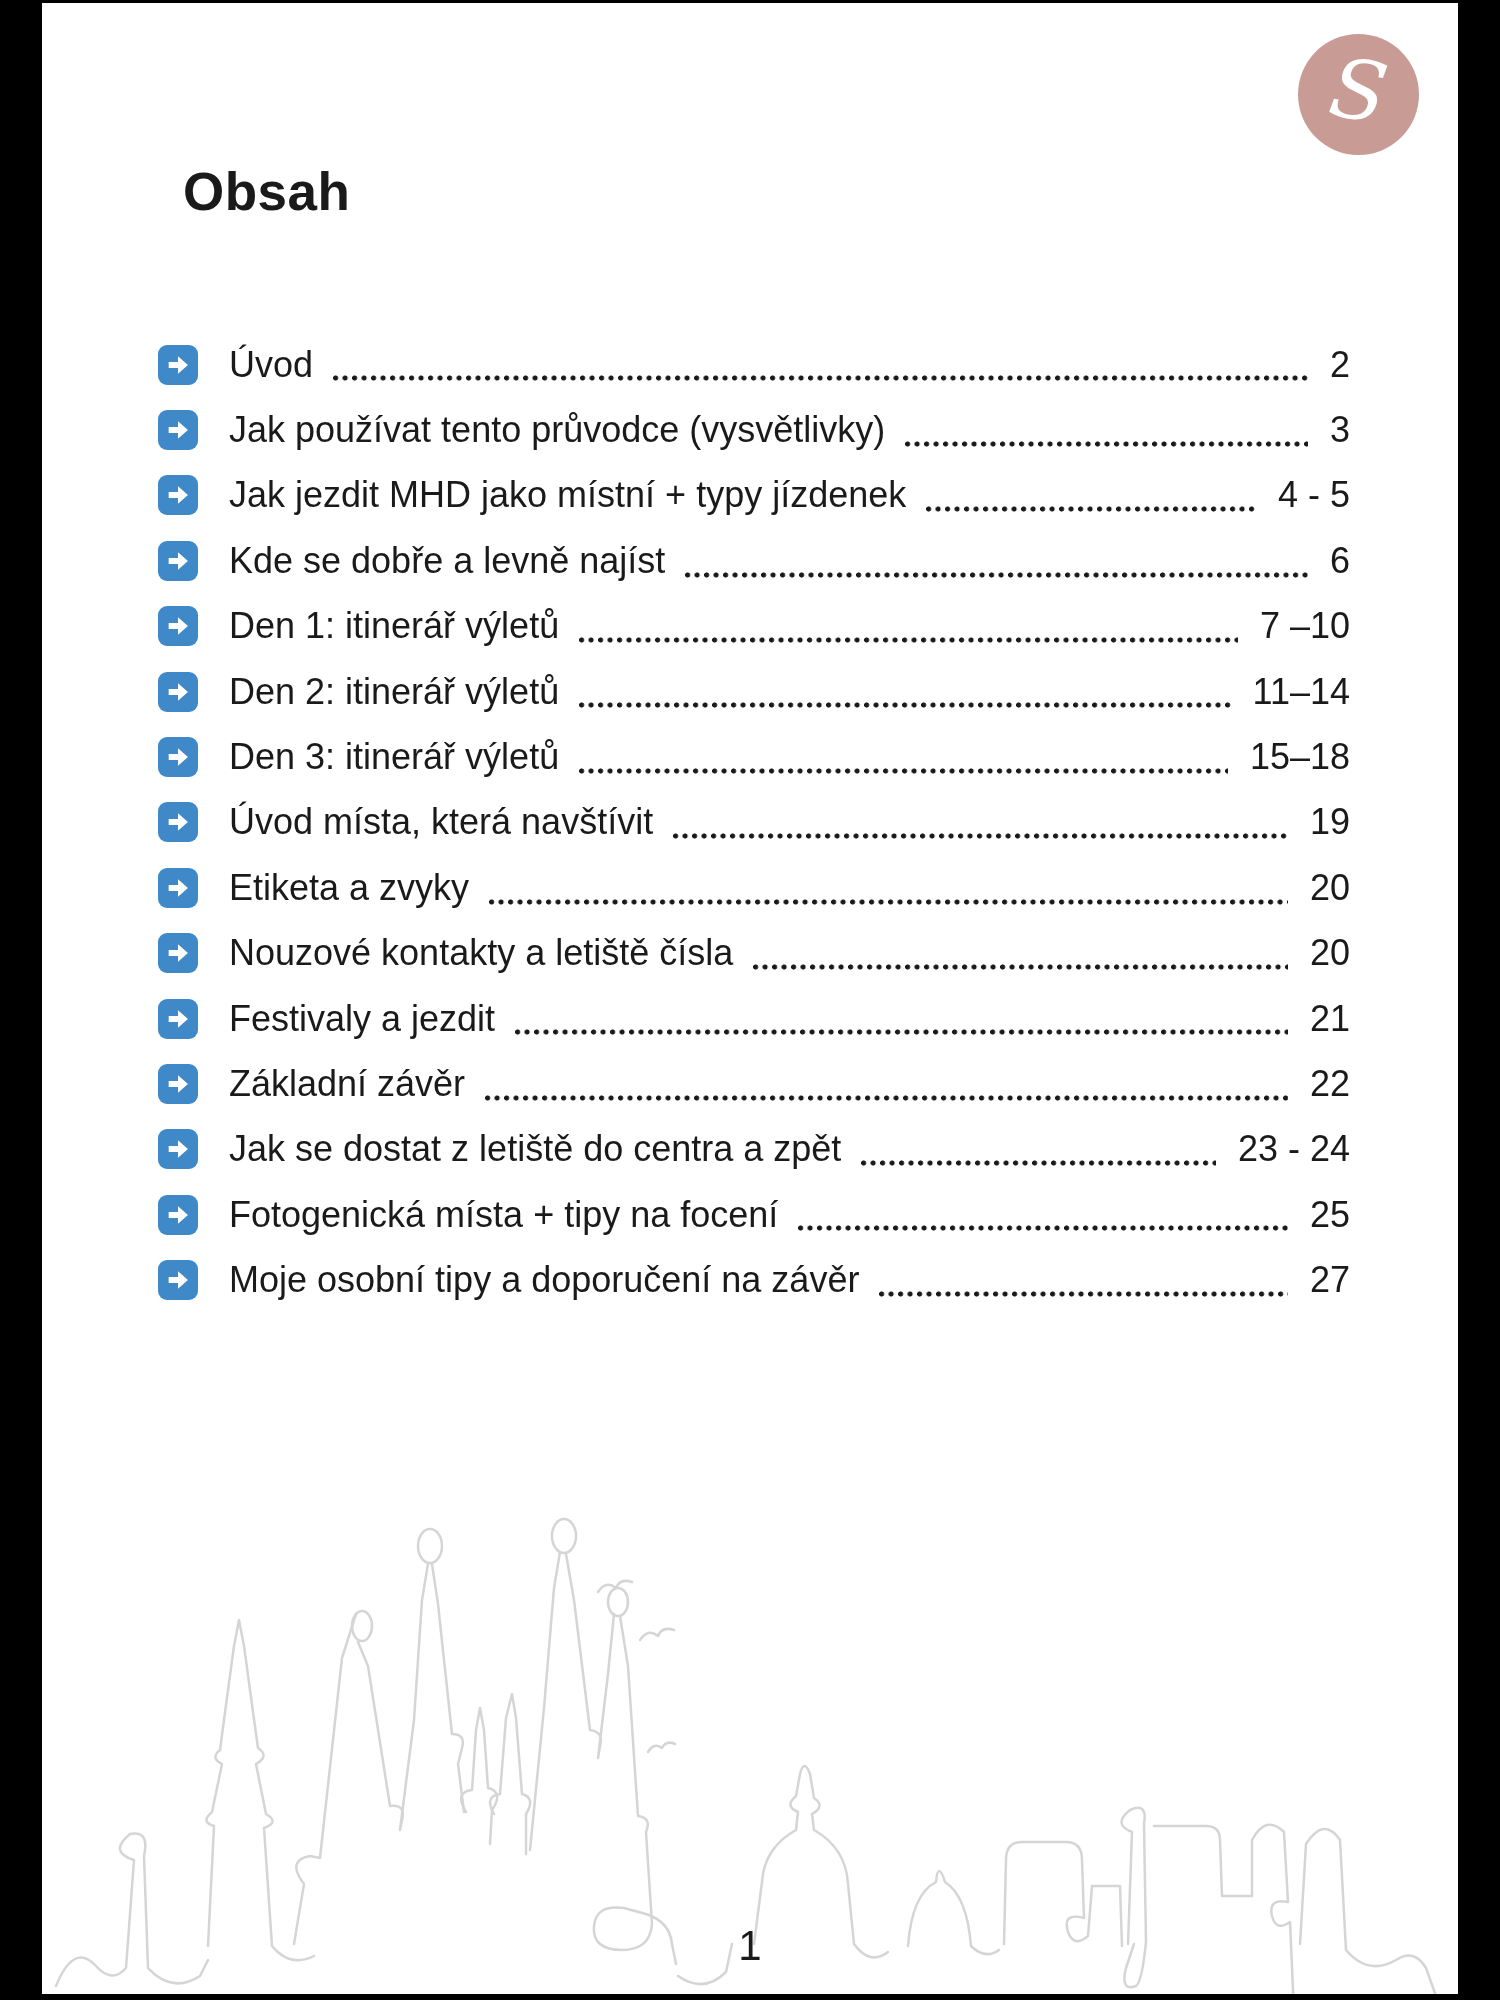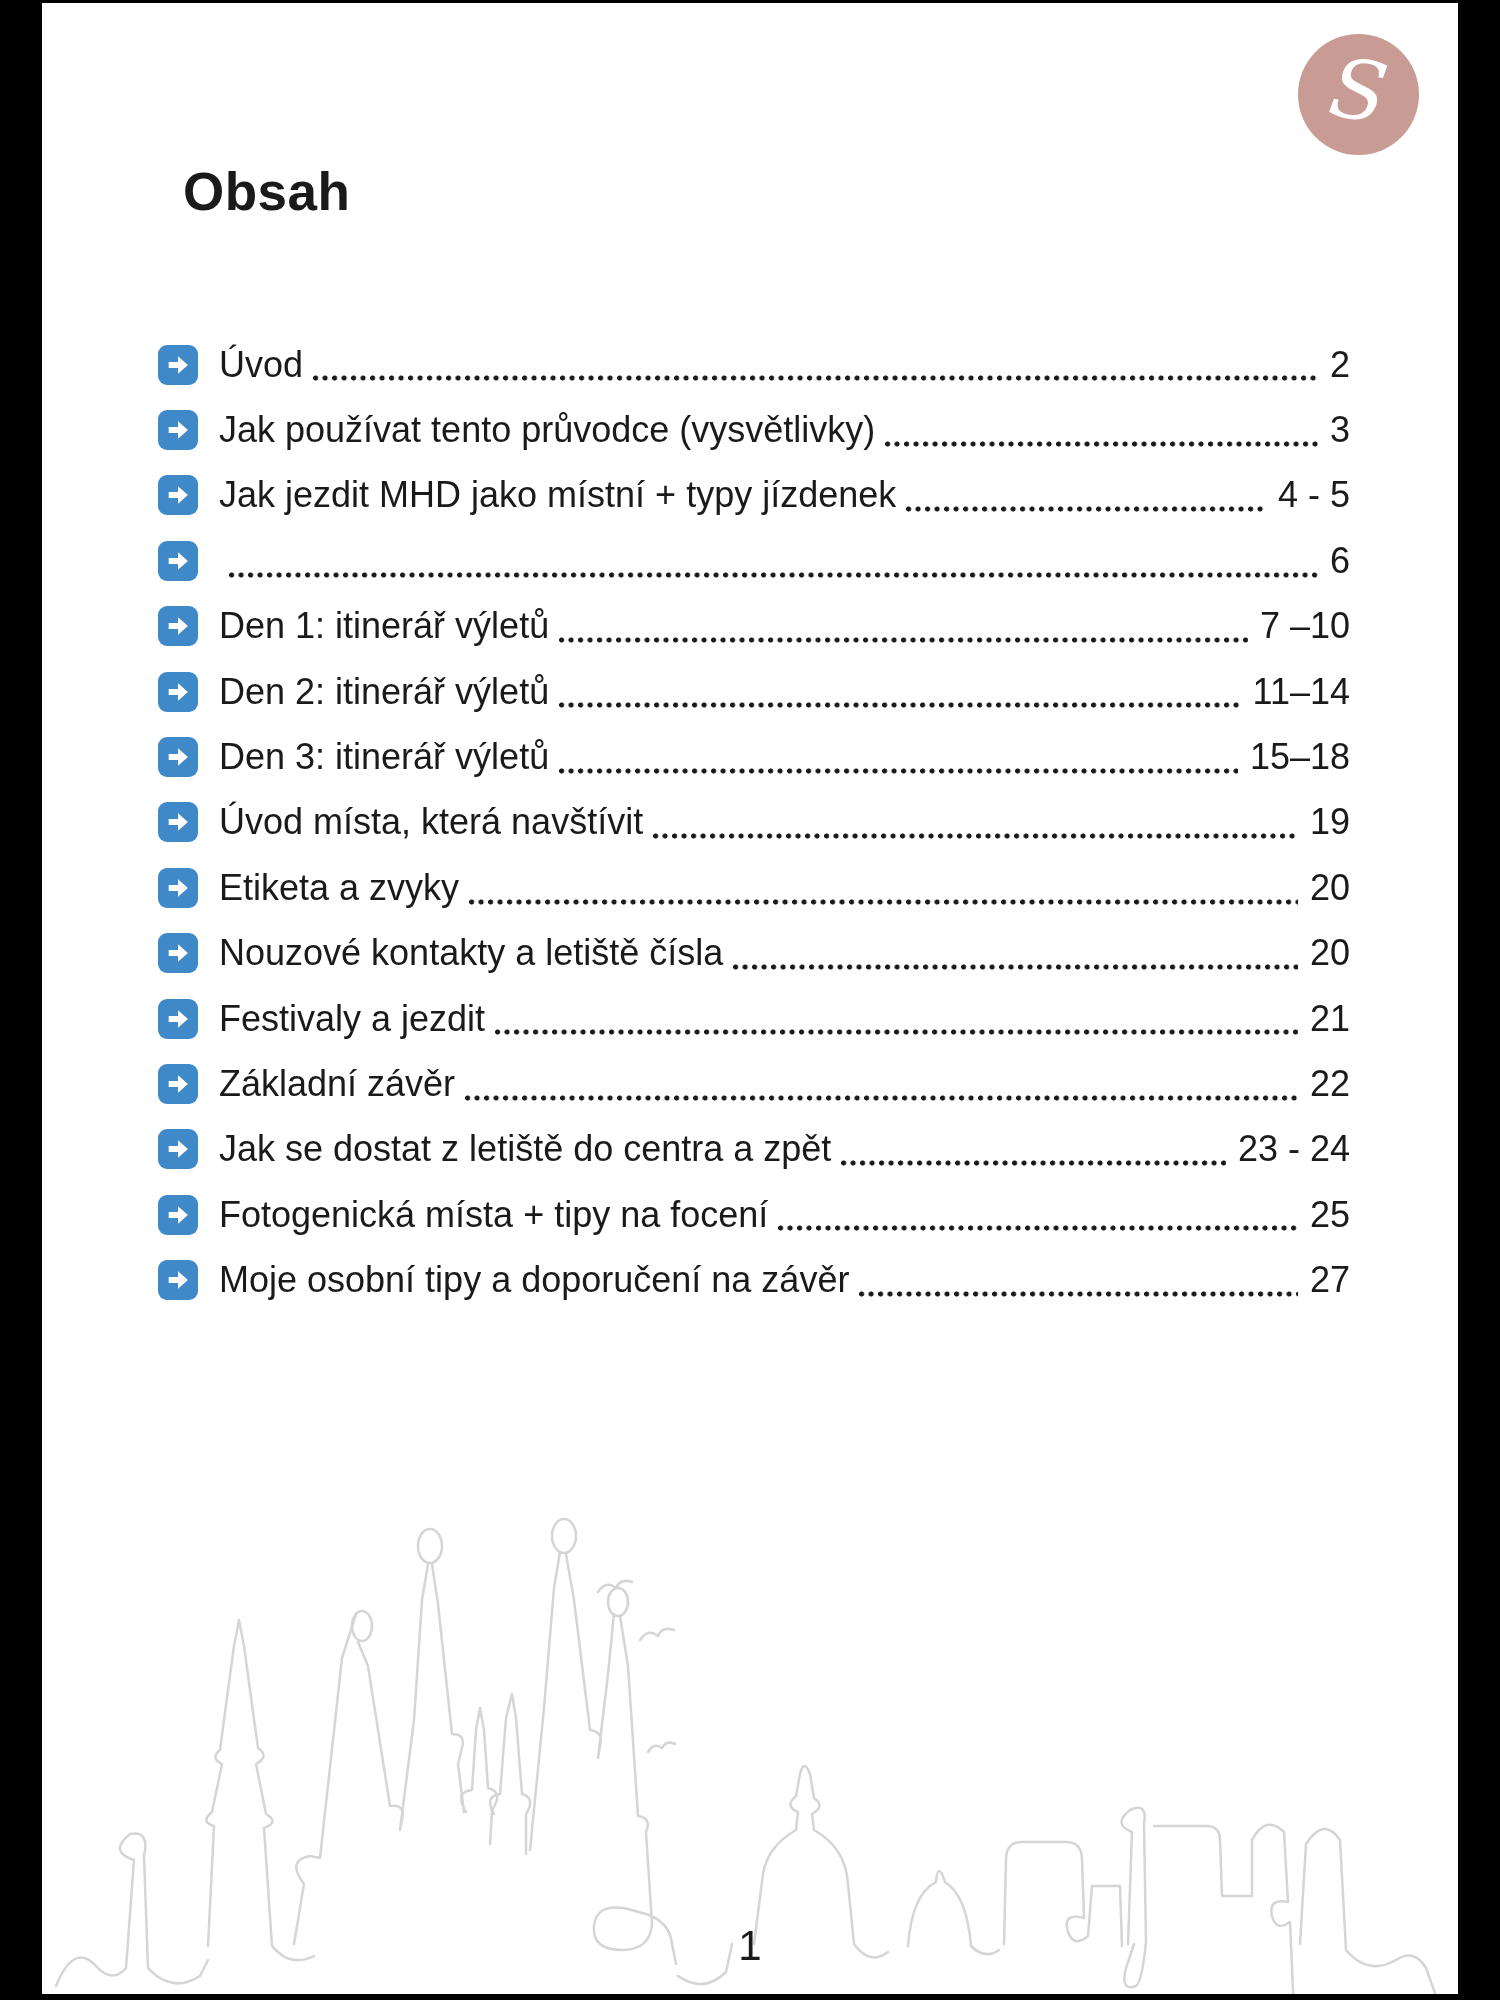--- a/index.html
+++ b/index.html
@@ -45,20 +45,21 @@
     position: absolute;
     left: 116px; top: 329px;
     width: 1192px;
     margin: 0; padding: 0;
     list-style: none;
   }
   .row {
     display: flex;
     align-items: center;
     height: 65.4px;
+    gap: 10px;
   }
   .icon {
     flex: 0 0 40px;
     width: 40px; height: 40px;
     border-radius: 9px;
     background: var(--accent-blue, #4089c9);
     display: flex; align-items: center; justify-content: center;
     margin-right: 21px;
   }
   .icon svg { width: 28px; height: 28px; display: block; }
@@ -143,20 +144,21 @@
       <span class="label">Jak jezdit MHD jako místní + typy jízdenek</span>
       <span class="dots"></span>
       <span class="pg">4 - 5</span>
     </li>
     <li class="row">
       <span class="icon">
           <svg viewBox="0 0 24 24">
             <path d="M4 9.5 H12 V4.5 L20.5 12 L12 19.5 V14.5 H4 Z" fill="#fff"></path>
           </svg>
         </span>
+      <span class="label">Kde se dobře a levně najíst</span>
       <span class="dots"></span>
       <span class="pg">6</span>
     </li>
     <li class="row">
       <span class="icon">
           <svg viewBox="0 0 24 24">
             <path d="M4 9.5 H12 V4.5 L20.5 12 L12 19.5 V14.5 H4 Z" fill="#fff"></path>
           </svg>
         </span>
       <span class="label">Den 1: itinerář výletů</span>

